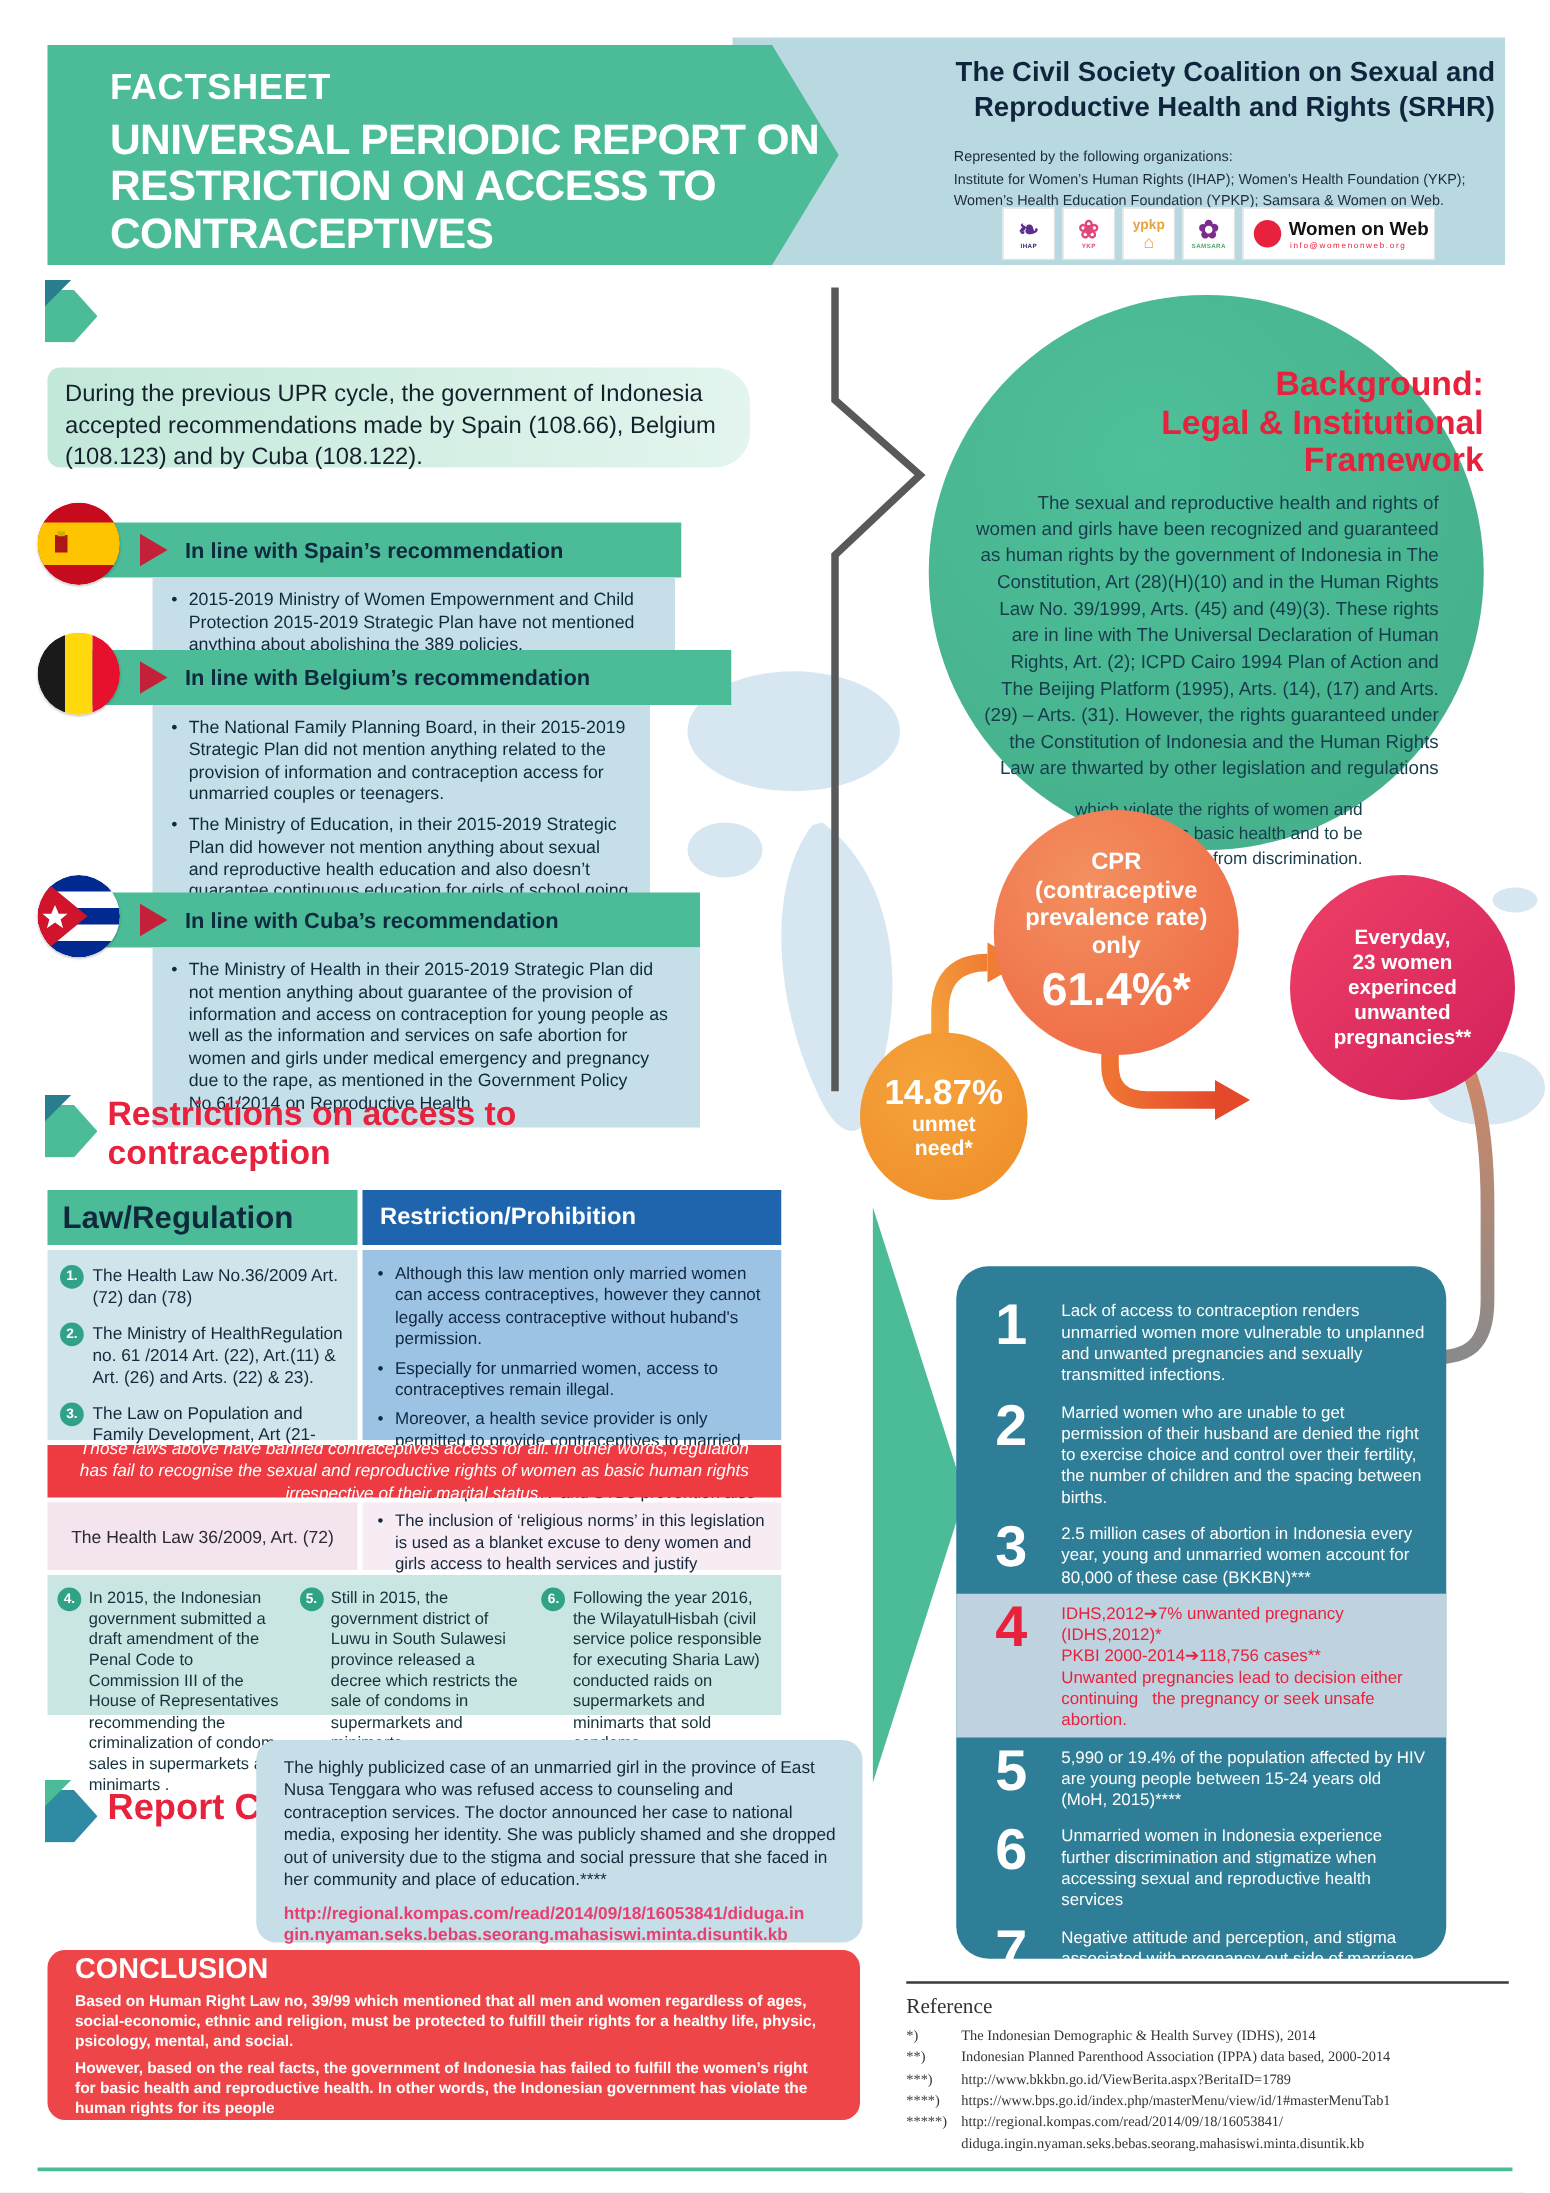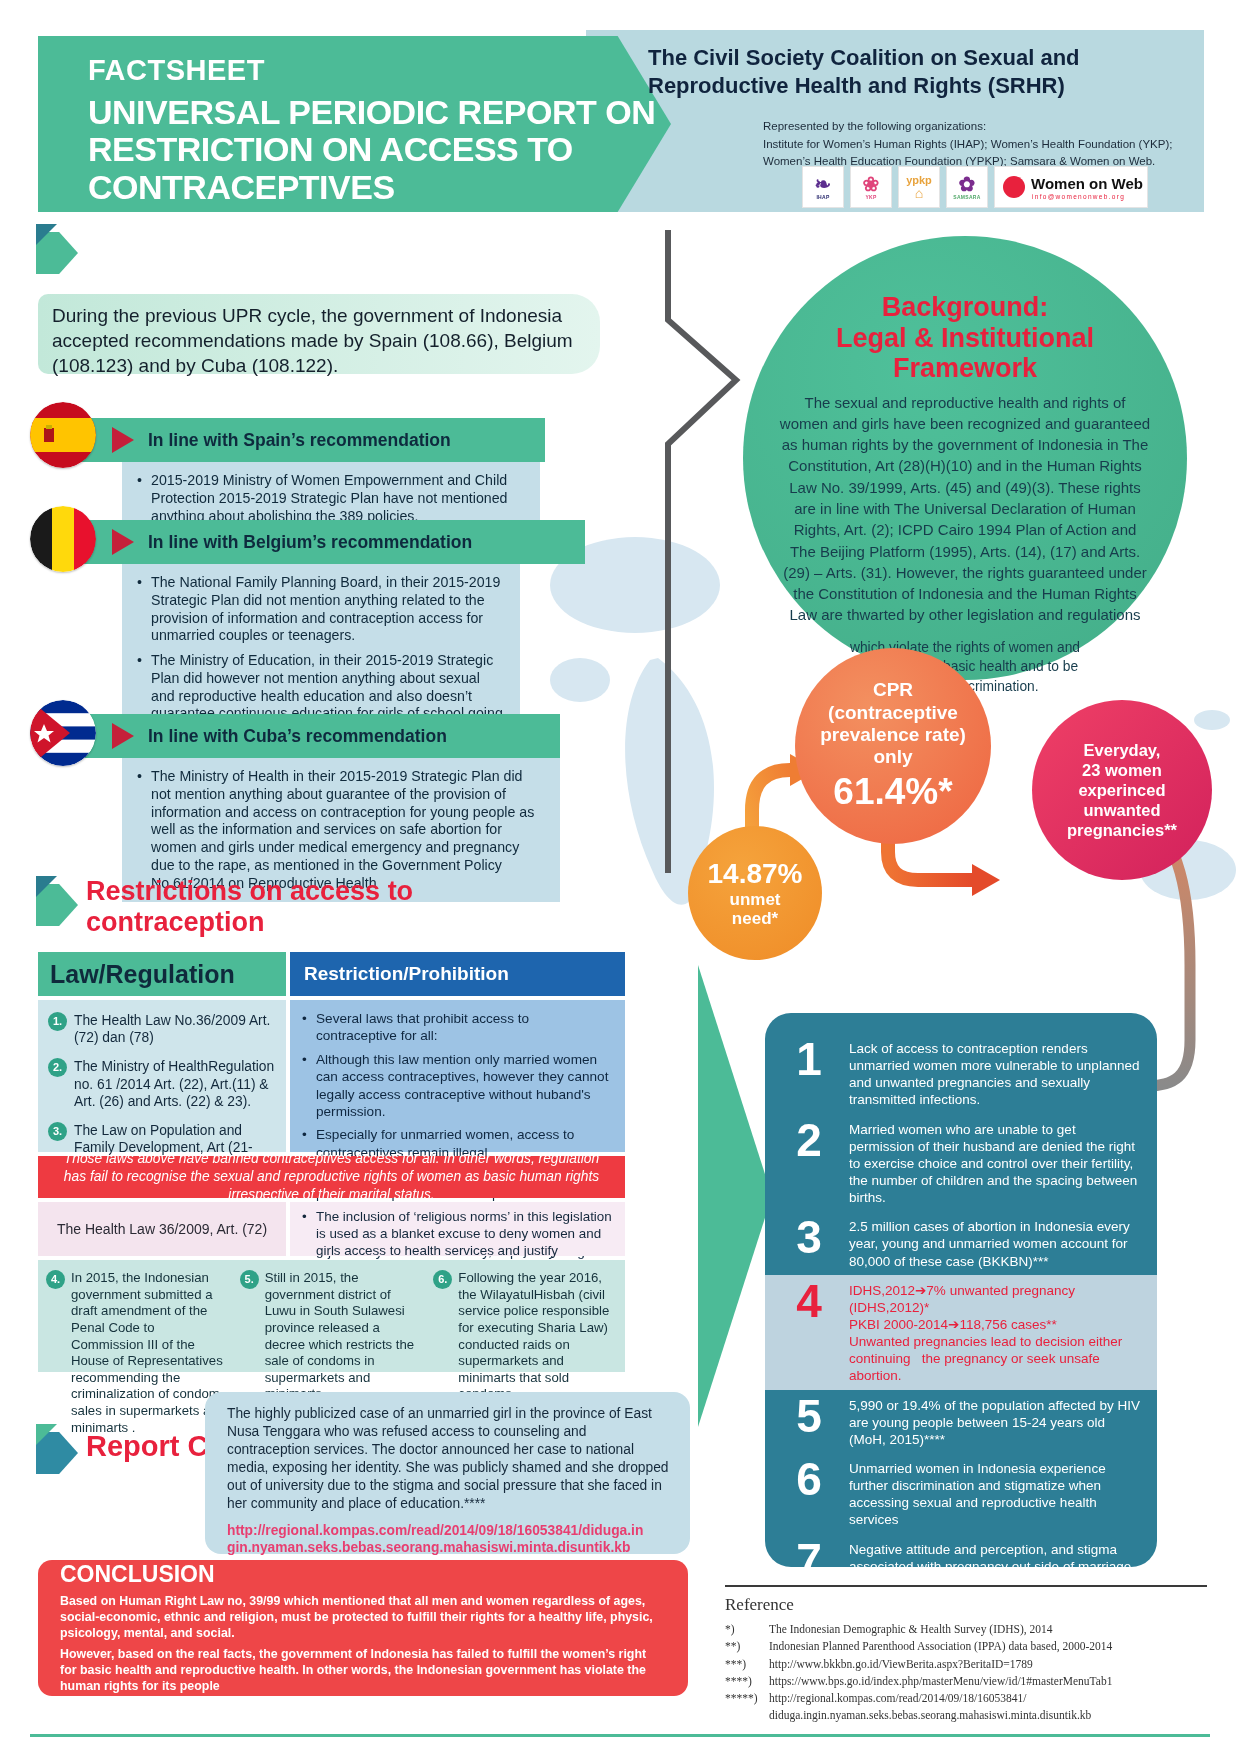--- a/index.html
+++ b/index.html
@@ -9,21 +9,21 @@
   .pre{white-space:pre-line}
   b{font-weight:normal}
 
   
   .hdr-blue{left:586px;top:30px;width:618px;height:182px;background:#b9d9e0}
   .hdr-green{left:38px;top:36px;width:550px;height:176px;background:#4cbb97}
   .hdr-chev{left:585px;top:36px;width:86px;height:176px;background:#4cbb97;
             clip-path:polygon(0 0,38% 0,100% 50%,38% 100%,0 100%)}
   .factsheet{left:88px;top:54px;font-size:29px;font-weight:bold;color:#fff;letter-spacing:.5px}
   .hdr-title{left:88px;top:94px;font-size:34px;font-weight:bold;color:#fff;line-height:1.1;letter-spacing:-.5px}
-  .coal{left:648px;top:44px;width:548px;text-align:left;font-size:22px;font-weight:bold;color:#10243e;line-height:1.25}
+  .coal{left:648px;top:44px;width:548px;text-align:right;font-size:22px;font-weight:bold;color:#10243e;line-height:1.25}
   .rep-intro{left:763px;top:120px;width:430px;font-size:11.5px;color:#1c2b3a}
   .rep-lines{left:763px;top:136px;width:440px;font-size:11.5px;color:#1c2b3a;line-height:1.45}
   .logos{left:802px;top:166px;display:flex;gap:6px;align-items:flex-start}
   .logo{width:40px;height:40px;background:#fff;border:1px solid #e4e4e4;display:flex;flex-direction:column;
         align-items:center;justify-content:center;font-weight:bold;overflow:hidden}
   .logo .g{font-size:20px;line-height:1}
   .logo .cap{font-size:5px;letter-spacing:.3px}
   .wow{width:152px;height:40px;background:#fff;border:1px solid #e4e4e4;position:relative}
   .wow-dot{position:absolute;left:8px;top:9px;width:22px;height:22px;border-radius:50%;background:#e8213d}
   .wow-name{position:absolute;left:36px;top:8px;font-size:15px;font-weight:bold;color:#111}
@@ -49,21 +49,21 @@
   .bullets .bi{position:relative;padding-left:15px;margin-bottom:7px}
   .bullets .bi:last-child{margin-bottom:0}
   .bullets .bi::before{content:"•";position:absolute;left:1px;top:0}
   .flag{border-radius:50%;overflow:hidden;box-shadow:0 1px 2px rgba(0,0,0,.25)}
 
   
   .map,.chevline{pointer-events:none}
 
   
   .bigcircle{left:743px;top:236px;width:444px;height:444px;border-radius:50%;
-             background:radial-gradient(circle at 40% 30%,#4fc09a,#43ad88);text-align:center}
+             background:radial-gradient(circle at 40% 30%,#4fc09a,#43ad88);text-align:right}
   .bigcircle .t{margin-top:56px;font-size:27px;font-weight:bold;color:#e8213d;line-height:1.13}
   .bigcircle .b{width:372px;margin:8px auto 12px;font-size:15px;line-height:1.42;color:#173c4c}
   .bigcircle .b2{width:250px;margin:0 auto;font-size:13.8px;line-height:1.42;color:#173c4c}
   .circle{border-radius:50%;display:flex;flex-direction:column;align-items:center;justify-content:center;
           text-align:center;color:#fff;font-weight:bold}
   .c-cpr{left:795px;top:648px;width:196px;height:196px;background:radial-gradient(circle at 38% 30%,#f39060,#ee6440)}
   .c-cpr .lab{font-size:19px;line-height:1.18}
   .c-cpr .val{font-size:37px;margin-top:2px}
   .c-unmet{left:688px;top:826px;width:134px;height:134px;background:radial-gradient(circle at 40% 32%,#f5a33c,#ef8c27)}
   .c-unmet .val{font-size:28px}
@@ -323,21 +323,20 @@
       <span class="numchip">2.</span>
       <span>The Ministry of HealthRegulation no. 61 /2014  Art. (22), Art.(11) &amp; Art. (26) and Arts. (22) &amp; 23).</span>
     </div>
     <div class="law-item">
       <span class="numchip">3.</span>
       <span>The Law on Population and Family Development, Art (21-25).</span>
     </div>
   </div>
 
   <div class="abs td-proh">
-    <div class="bi">Several laws that prohibit access to contraceptive for all:</div>
     <div class="bi">Although this law mention only married women can access contraceptives, however they cannot legally access contraceptive without huband's permission.</div>
     <div class="bi">Especially for unmarried women, access to contraceptives remain illegal.</div>
     <div class="bi">Moreover, a health sevice provider is only permitted to provide contraceptives to married couple.</div>
     <div class="bi">Contraceptive as HIV and STDs prevention also rejected by some community, especially religious based CSOs.</div>
   </div>
 
   <div class="abs banner">Those laws above have banned contraceptives access for all. In other words, regulation has fail to recognise the sexual and reproductive rights of women as basic human rights irrespective of their marital status.</div>
 
   <div class="abs td-law2">The Health Law 36/2009, Art. (72)</div>
   <div class="abs td-rel">

